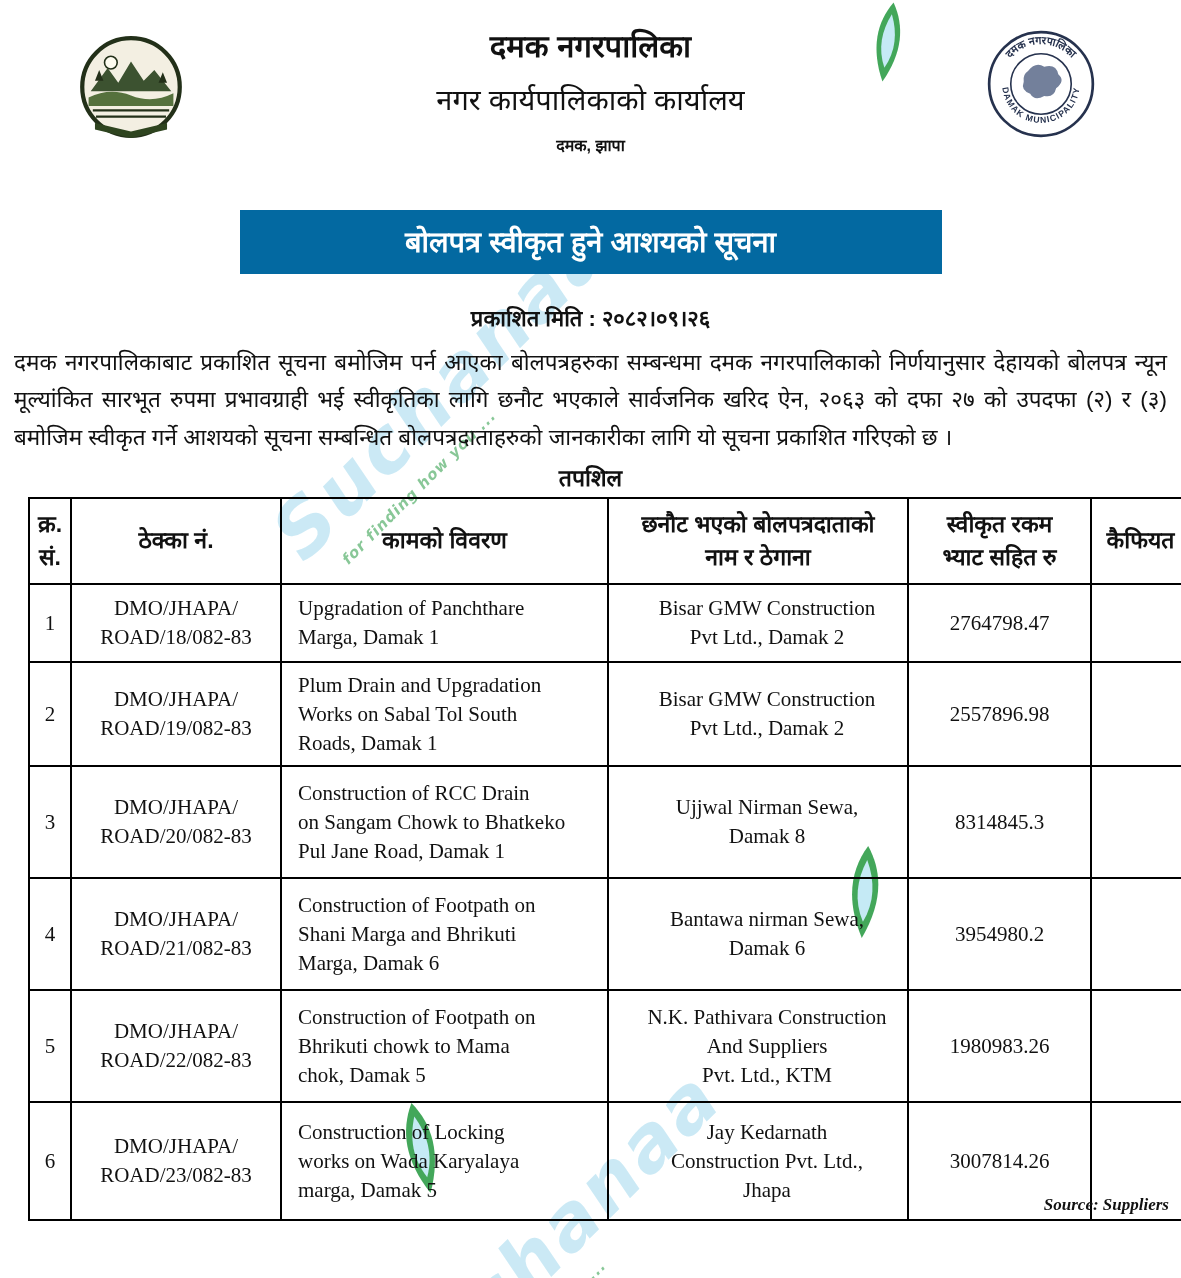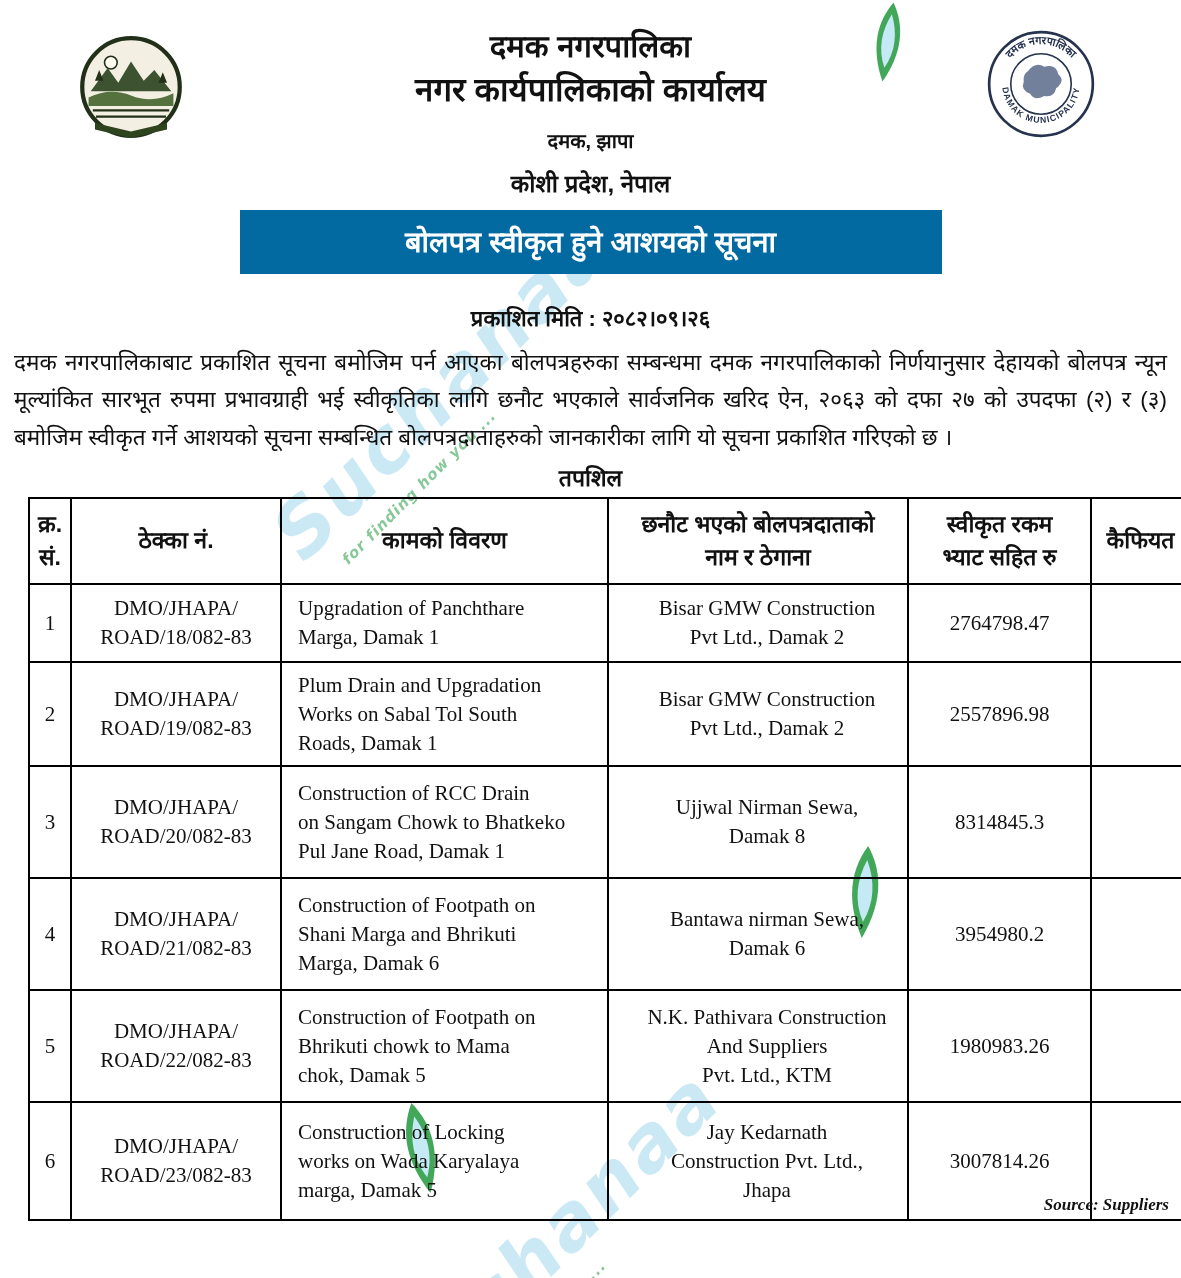--- a/index.html
+++ b/index.html
@@ -24,22 +24,22 @@
   .leaf3 { left:398px; top:1098px; width:46px; height:100px; transform:rotate(-12deg); }
 
   
   .content { position:relative; z-index:1; }
 
   .header { position:relative; height:202px; }
   .emblem { position:absolute; left:78px; top:34px; width:106px; height:106px; }
   .seal   { position:absolute; right:86px; top:30px; width:108px; height:108px; }
   .title-block { text-align:center; padding-top:24px; }
   .t1 { font-size:31px; font-weight:bold; }
-  .t2 { font-size:33px; font-weight:bold; }
-  .t3 { font-size:20px; font-weight:bold; margin-top:16px; }
+  .t2 { font-size:29px; font-weight:normal; margin-top:13px; }
+  .t3 { font-size:16px; font-weight:bold; margin-top:16px; }
   .t4 { font-size:24px; font-weight:bold; margin-top:12px; }
 
   .banner { width:702px; margin:8px auto 0; background:#0369a1; color:#fff;
             text-align:center; font-size:29px; font-weight:bold; padding:11px 0 14px; }
   .pub-date { text-align:center; font-weight:bold; font-size:22px; margin-top:28px; }
   .body-par { margin:12px 14px 0; font-size:22.5px; line-height:1.66; text-align:justify; }
   .tapasil { text-align:center; font-weight:bold; font-size:23px; margin:5px 0 4px; }
 
   table { border-collapse:collapse; margin:0 28px; width:1161px; table-layout:fixed; }
   th,td { border:2px solid #000; padding:4px 8px; vertical-align:middle; }
@@ -98,21 +98,20 @@
       <path d="M10 60 Q30 50 50 58 T90 56 L90 68 L10 68 Z" fill="#55713d"></path>
       <path d="M16 44 L20 34 L24 44 Z M76 46 L80 36 L84 46 Z" fill="#233019"></path>
       <path d="M14 72 H86 M17 78 H83" stroke="#233019" stroke-width="2" fill="none"></path>
       <path d="M16 84 L50 92 L84 84 L84 90 L50 98 L16 90 Z" fill="#2e441f"></path>
     </svg>
 
     <div class="title-block">
       <div class="t1 dev">दमक नगरपालिका</div>
       <div class="t2 dev">नगर कार्यपालिकाको कार्यालय</div>
       <div class="t3 dev">दमक, झापा</div>
-      <div class="t4 dev">कोशी प्रदेश, नेपाल</div>
     </div>
 
     <svg class="seal" viewBox="0 0 100 100">
       <defs>
         <path id="arcTop" d="M50,50 m-37,0 a37,37 0 1,1 74,0"></path>
         <path id="arcBot" d="M14,50 a36,36 0 1,0 72,0"></path>
       </defs>
       <circle cx="50" cy="50" r="48" fill="#ffffff" stroke="#26324e" stroke-width="2.5"></circle>
       <circle cx="50" cy="50" r="28" fill="none" stroke="#26324e" stroke-width="1.5"></circle>
       <path d="M38 38 q7 -9 15 -4 q11 -3 13 7 q7 6 -2 13 q-2 9 -11 7 q-9 5 -13 -2 q-9 -3 -6 -11 q-1 -7 4 -10 z" fill="#5a6a8a" opacity="0.85"></path>

